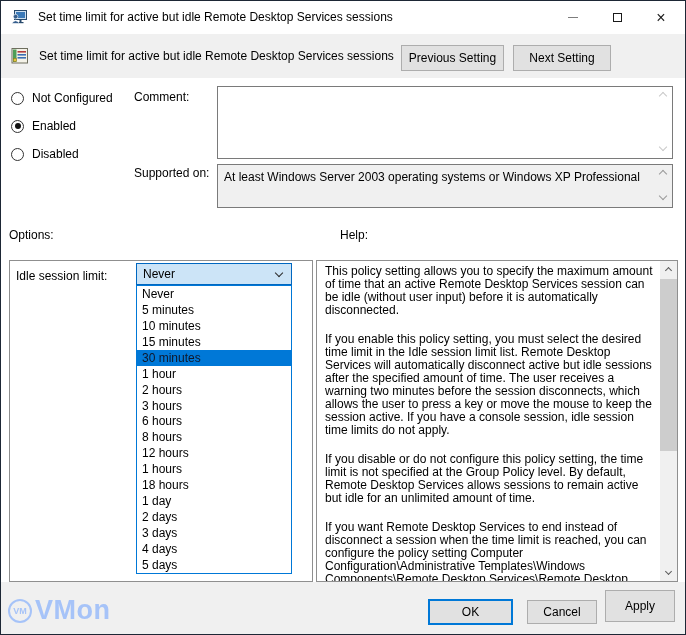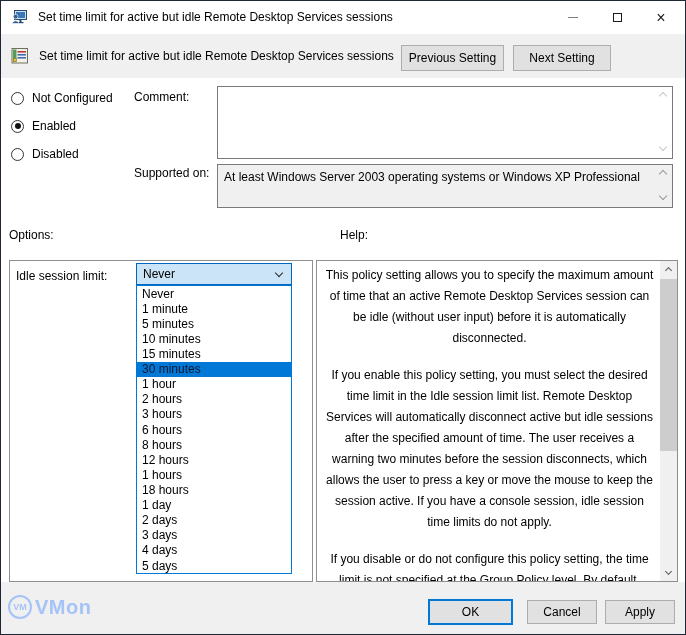--- a/index.html
+++ b/index.html
@@ -68,39 +68,39 @@
   .dropdown { position:absolute; left:135px; top:284px; width:156px; height:289px;
               background:#fff; border:1px solid #0078d7; z-index:5;
               display:flex; flex-direction:column; }
   .dd-item { flex:1 1 0; display:flex; align-items:center; padding-left:5px; font-size:12px; cursor:default; }
   .dd-item.selected { background:#0078d7; color:#0f172a; }
 
   
   .help-panel { position:absolute; left:315px; top:259px; width:362px; height:322px;
                 border:1px solid #8f8f8f; background:#fff; }
   .help-text { position:absolute; left:0; top:0; right:17px; bottom:0; overflow:hidden;
-               padding:4px 6px 0 8px; font-size:12px; line-height:21px;text-align:center; }
+               padding:4px 6px 0 8px; font-size:12px; line-height:13px; }
   .help-text p { margin:0 0 16px 0; }
   .scrollbar { position:absolute; right:0; top:0; bottom:0; width:17px; background:#f0f0f0; }
   .sb-btn { position:absolute; left:0; width:17px; height:17px; display:flex;
             align-items:center; justify-content:center; color:#5c5c5c; }
   .sb-btn .chev { width:5px; height:5px; border-width:1.3px; }
   .sb-btn.up { top:1px; } .sb-btn.down { bottom:1px; }
   .sb-thumb { position:absolute; left:0; top:18px; width:17px; height:172px; background:#cdcdcd; }
 
   
   .footer { position:absolute; left:0; top:581px; width:100%; height:53px; background:#f0f0f0; }
   .watermark { position:absolute; left:7px; top:13px; display:flex; align-items:center; }
   .wm-circle { width:24px; height:24px; border:2px solid #a6c3f8; border-radius:50%; flex:none;
                display:flex; align-items:center; justify-content:center;
                font-size:9px; font-weight:bold; color:#a6c3f8; }
-  .wm-text { font-size:20px; font-weight:600; color:#a6c3f8; margin-left:3px; letter-spacing:0.5px; }
+  .wm-text { font-size:27px; font-weight:600; color:#a6c3f8; margin-left:3px; letter-spacing:0.5px; }
   .ok-btn { position:absolute; left:427px; top:17px; width:85px; height:26px; border:2px solid #0078d7; }
   .cancel-btn { position:absolute; left:526px; top:18px; width:70px; height:24px; }
-  .apply-btn { position:absolute; left:604px; top:18px; width:70px; height:24px; }
+  .apply-btn { position:absolute; left:604px; top:8px; width:70px; height:32px; }
 </style>
 </head>
 <body>
 
 <div class="dialog">
 
   <div class="titlebar">
     <span class="app-icon">
       <svg width="16" height="16" viewBox="0 0 16 16">
         <rect x="3.5" y="1.5" width="12" height="9" fill="#cfe0f0" stroke="#27496b" stroke-width="1"></rect>
@@ -175,21 +175,20 @@
   <div class="options-panel">
     <span class="idle-label">Idle session limit:</span>
     <div class="combobox">
       <span class="value">Never</span>
       <span class="combo-chev chev down"></span>
     </div>
   </div>
 
   <div class="dropdown">
       <div class="dd-item">Never</div>
-      <div class="dd-item">1 minute</div>
       <div class="dd-item">5 minutes</div>
       <div class="dd-item">10 minutes</div>
       <div class="dd-item">15 minutes</div>
       <div class="dd-item selected">30 minutes</div>
       <div class="dd-item">1 hour</div>
       <div class="dd-item">2 hours</div>
       <div class="dd-item">3 hours</div>
       <div class="dd-item">6 hours</div>
       <div class="dd-item">8 hours</div>
       <div class="dd-item">12 hours</div>

